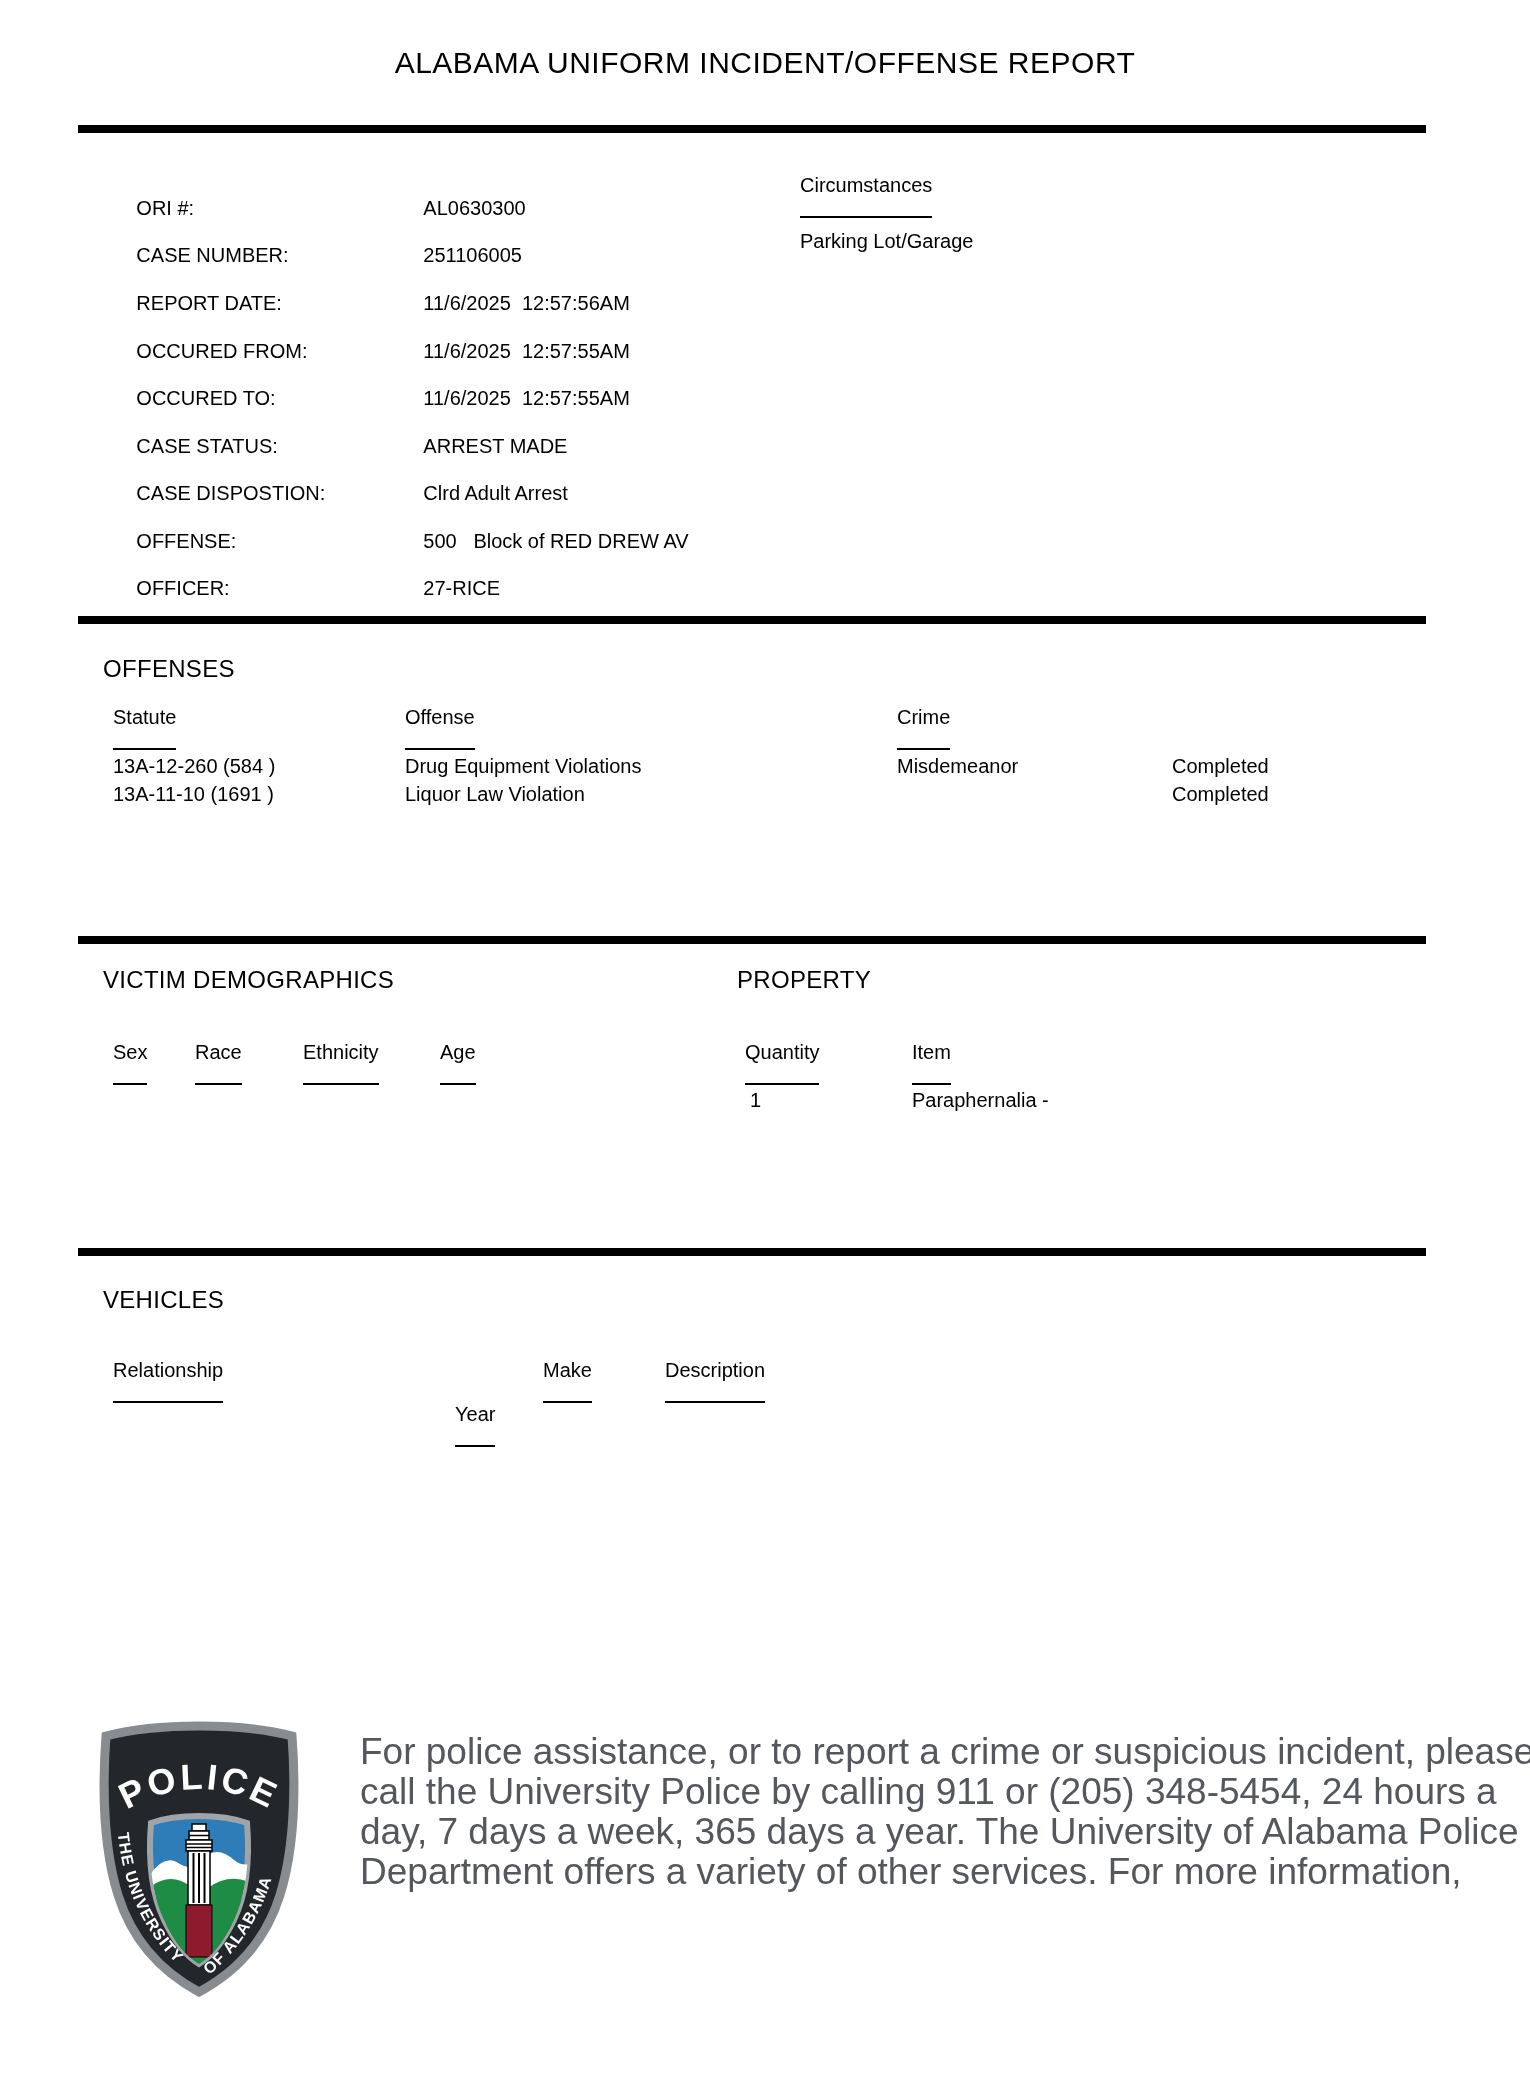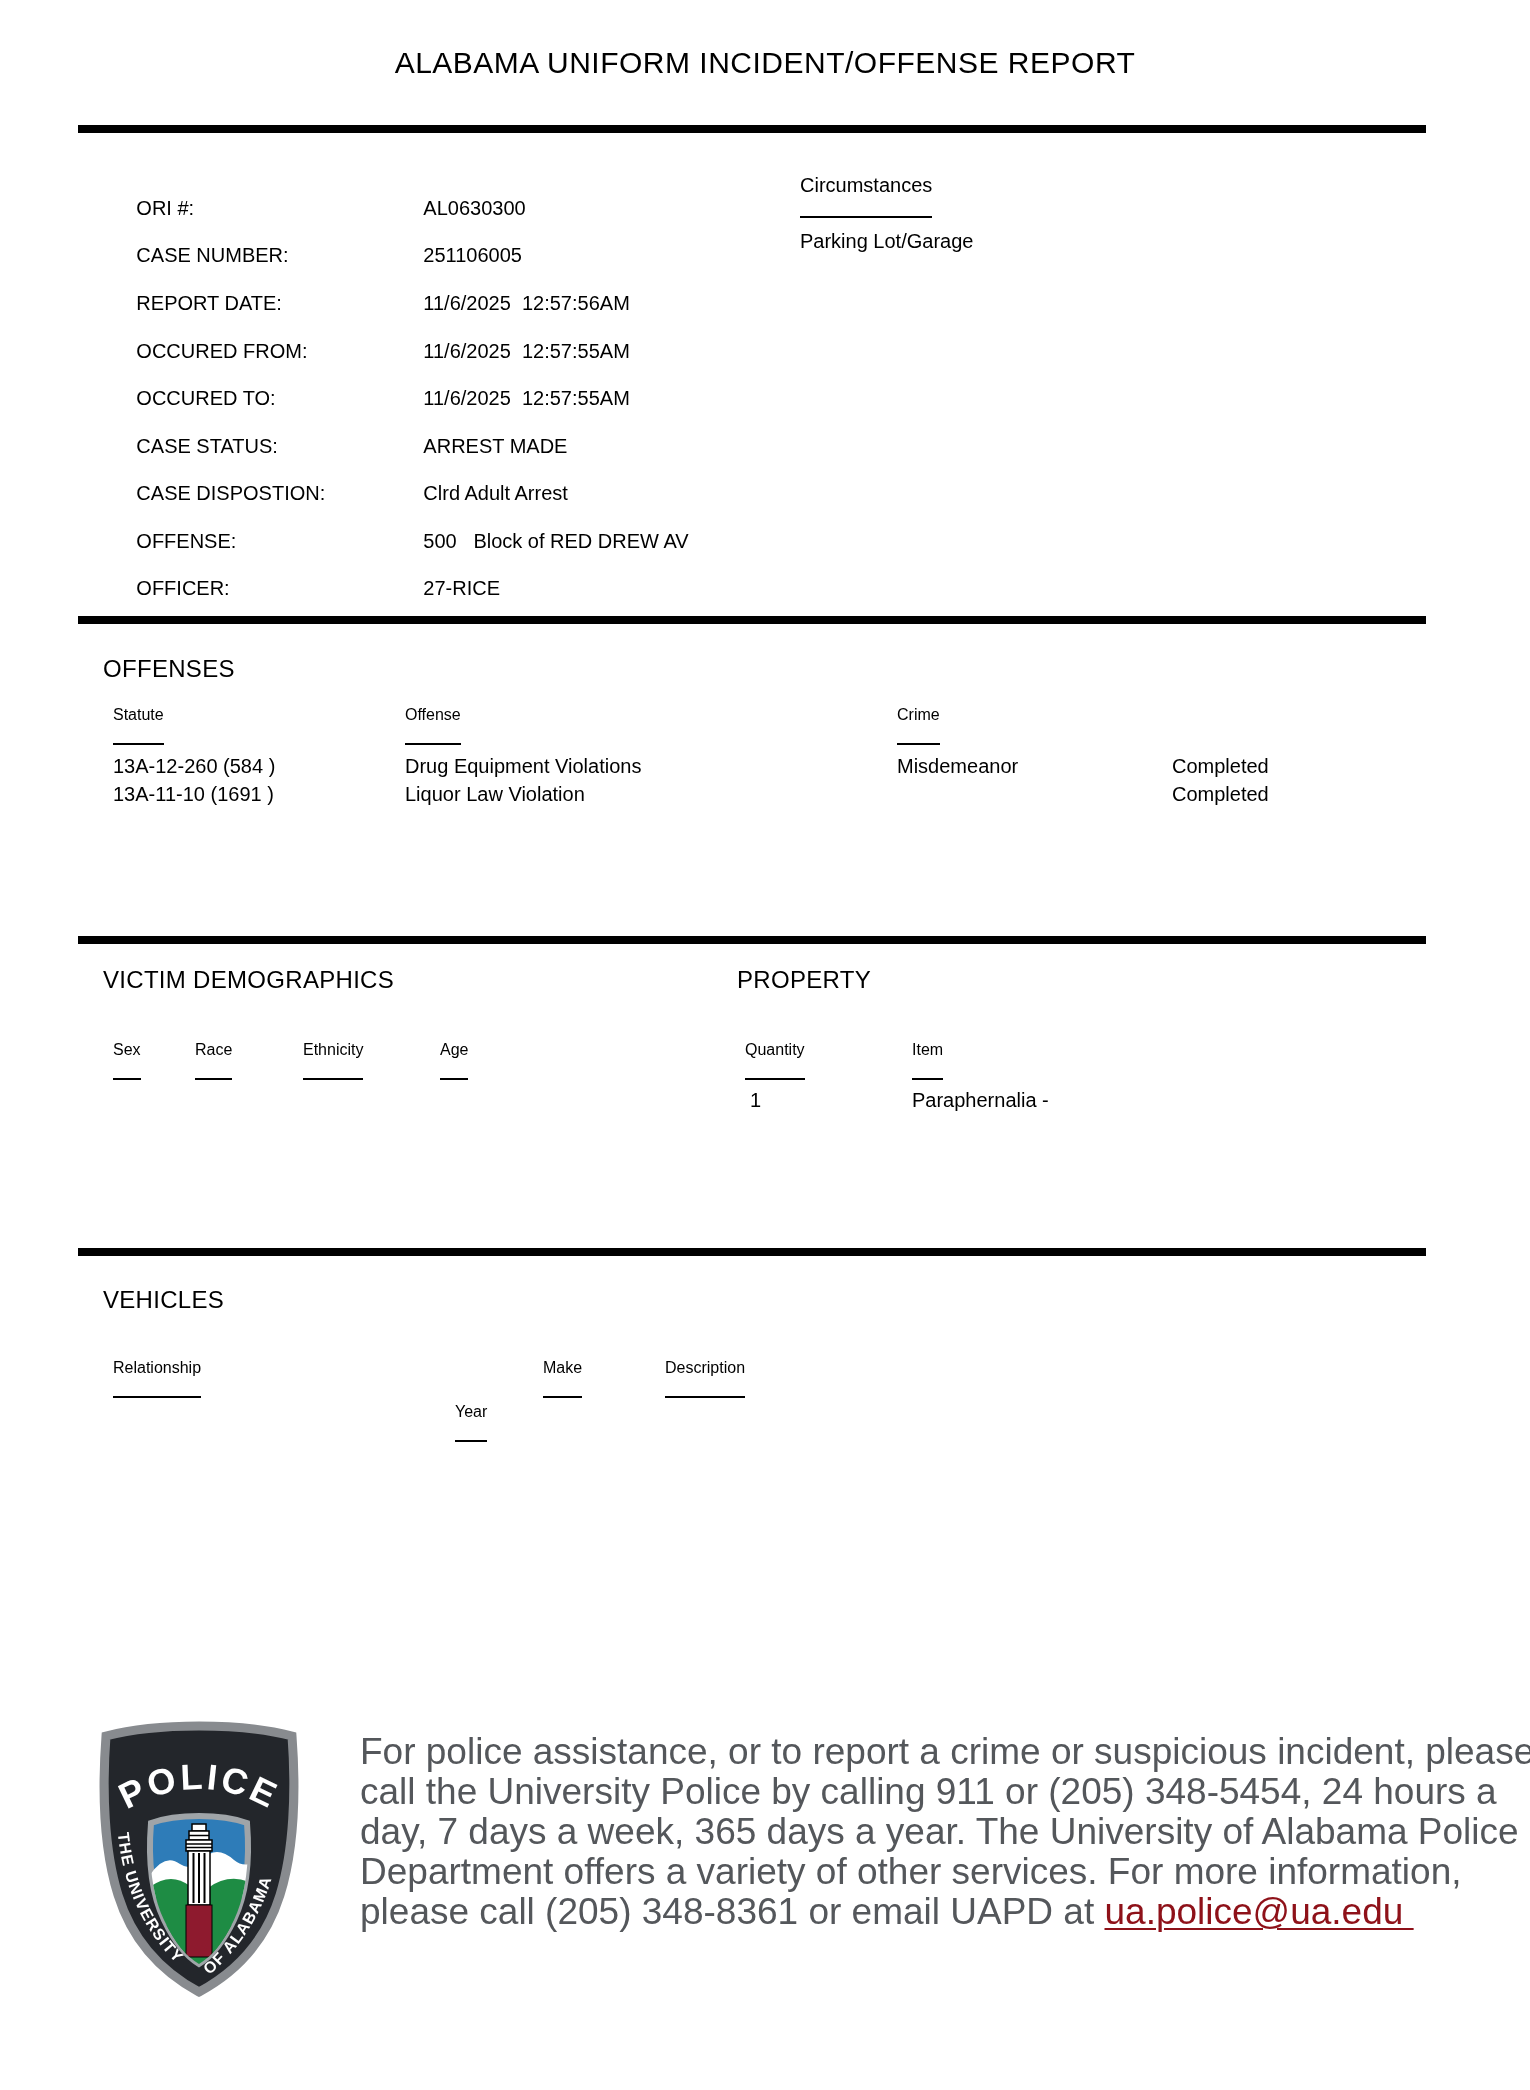--- a/index.html
+++ b/index.html
@@ -14,21 +14,21 @@
   }
   .title{
     position:absolute;left:0;top:46px;width:100%;text-align:center;
     font-size:30px;letter-spacing:.5px;
   }
   .rule{position:absolute;left:78px;width:1348px;height:8px;background:var(--rule-color);}
   .field-row{position:absolute;left:103px;font-size:20px;line-height:24px;white-space:pre;}
   .field-label{display:inline-block;width:287px;}
   .u{border-bottom:2px solid #000;padding-bottom:19px;display:inline-block;}
   .sec-heading{position:absolute;font-size:24px;letter-spacing:.3px;}
-  .col-h{position:absolute;font-size:16px;}
+  .col-h{position:absolute;font-size:20px;}
   .cell{position:absolute;font-size:20px;white-space:pre;line-height:28px;}
   .circ{position:absolute;left:800px;top:174px;font-size:20px;}
   .circ .val{margin-top:12px;white-space:pre;}
   .footer-text{
     position:absolute;left:360px;top:1732px;width:980px;
     font-size:37px;line-height:40px;color:var(--footer-text);
   }
   .footer-line{white-space:pre;}
   .footer-link{
     color:var(--link-color);text-decoration:underline;
@@ -176,16 +176,15 @@
         </g>
       </g>
     </svg>
   </div>
 
   <div class="footer-text">
     <div class="footer-line">For police assistance, or to report a crime or suspicious incident, please</div>
     <div class="footer-line">call the University Police by calling 911 or (205) 348-5454, 24 hours a</div>
     <div class="footer-line">day, 7 days a week, 365 days a year. The University of Alabama Police</div>
     <div class="footer-line">Department offers a variety of other services. For more information,</div>
-    <div class="footer-line"><span>please call (205) 348-8361 or email UAPD at </span><span class="footer-link">ua.police@ua.edu </span></div>
   </div>
 
 </div>
 
 </body></html>

